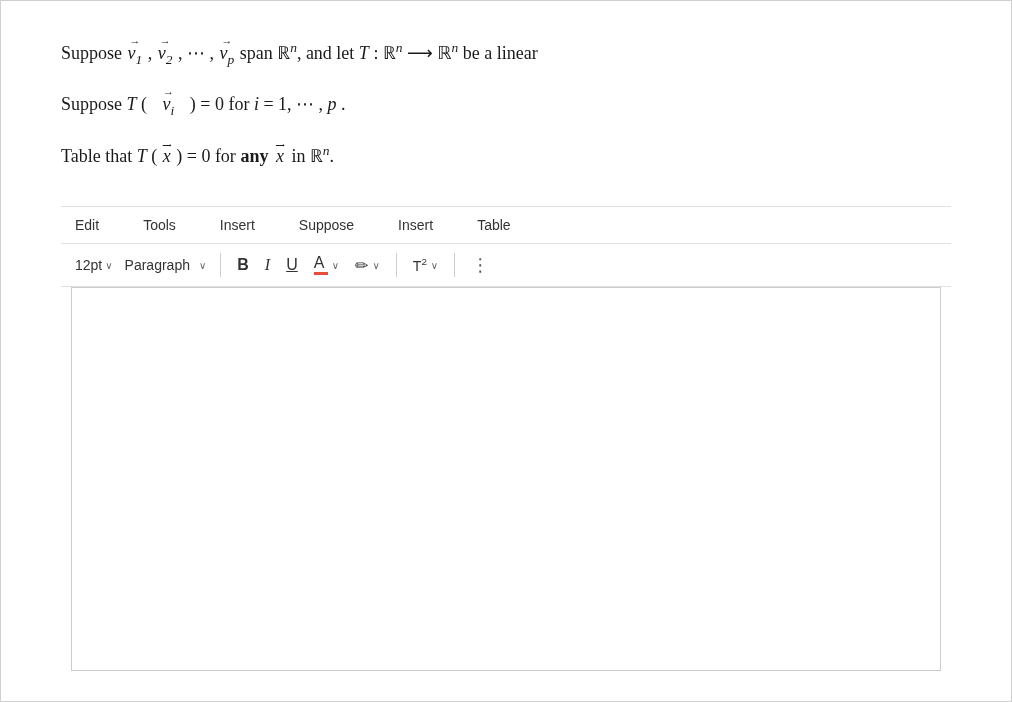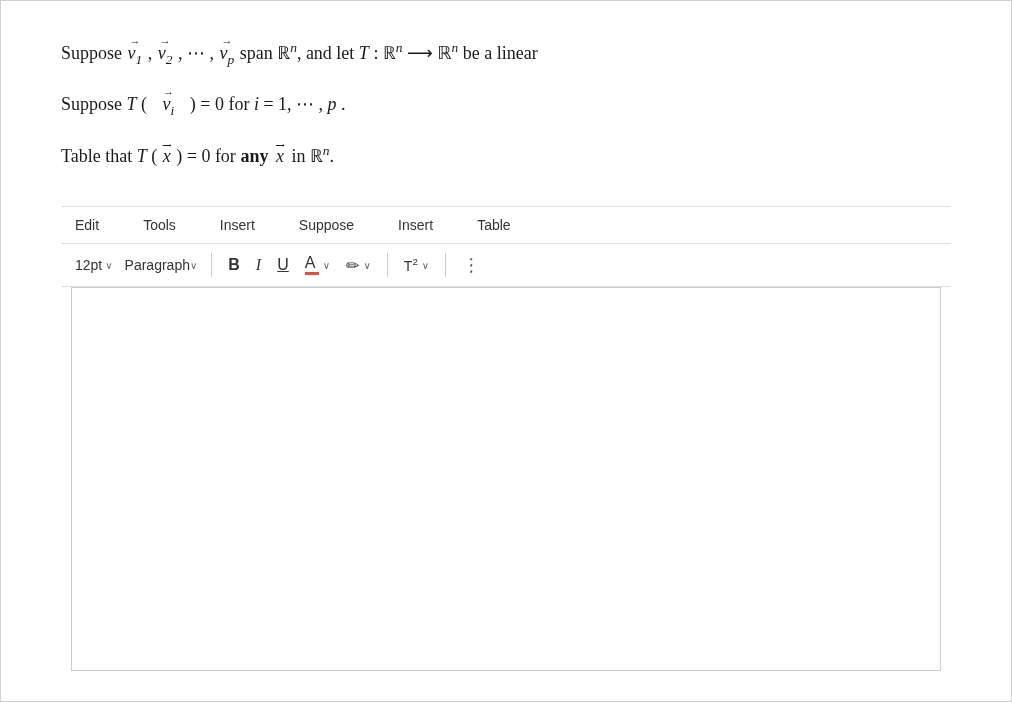--- a/index.html
+++ b/index.html
@@ -106,21 +106,21 @@
       align-items: center;
       gap: 3px;
       cursor: pointer;
       padding: 2px 4px;
       border-radius: 3px;
     }
 
     .paragraph-selector {
       display: flex;
       align-items: center;
-      gap: 0;
+      gap: 9px;
       cursor: pointer;
       padding: 2px 4px;
       border-radius: 3px;
     }
 
     .chevron {
       font-size: 10px;
       color: #666;
     }
 

